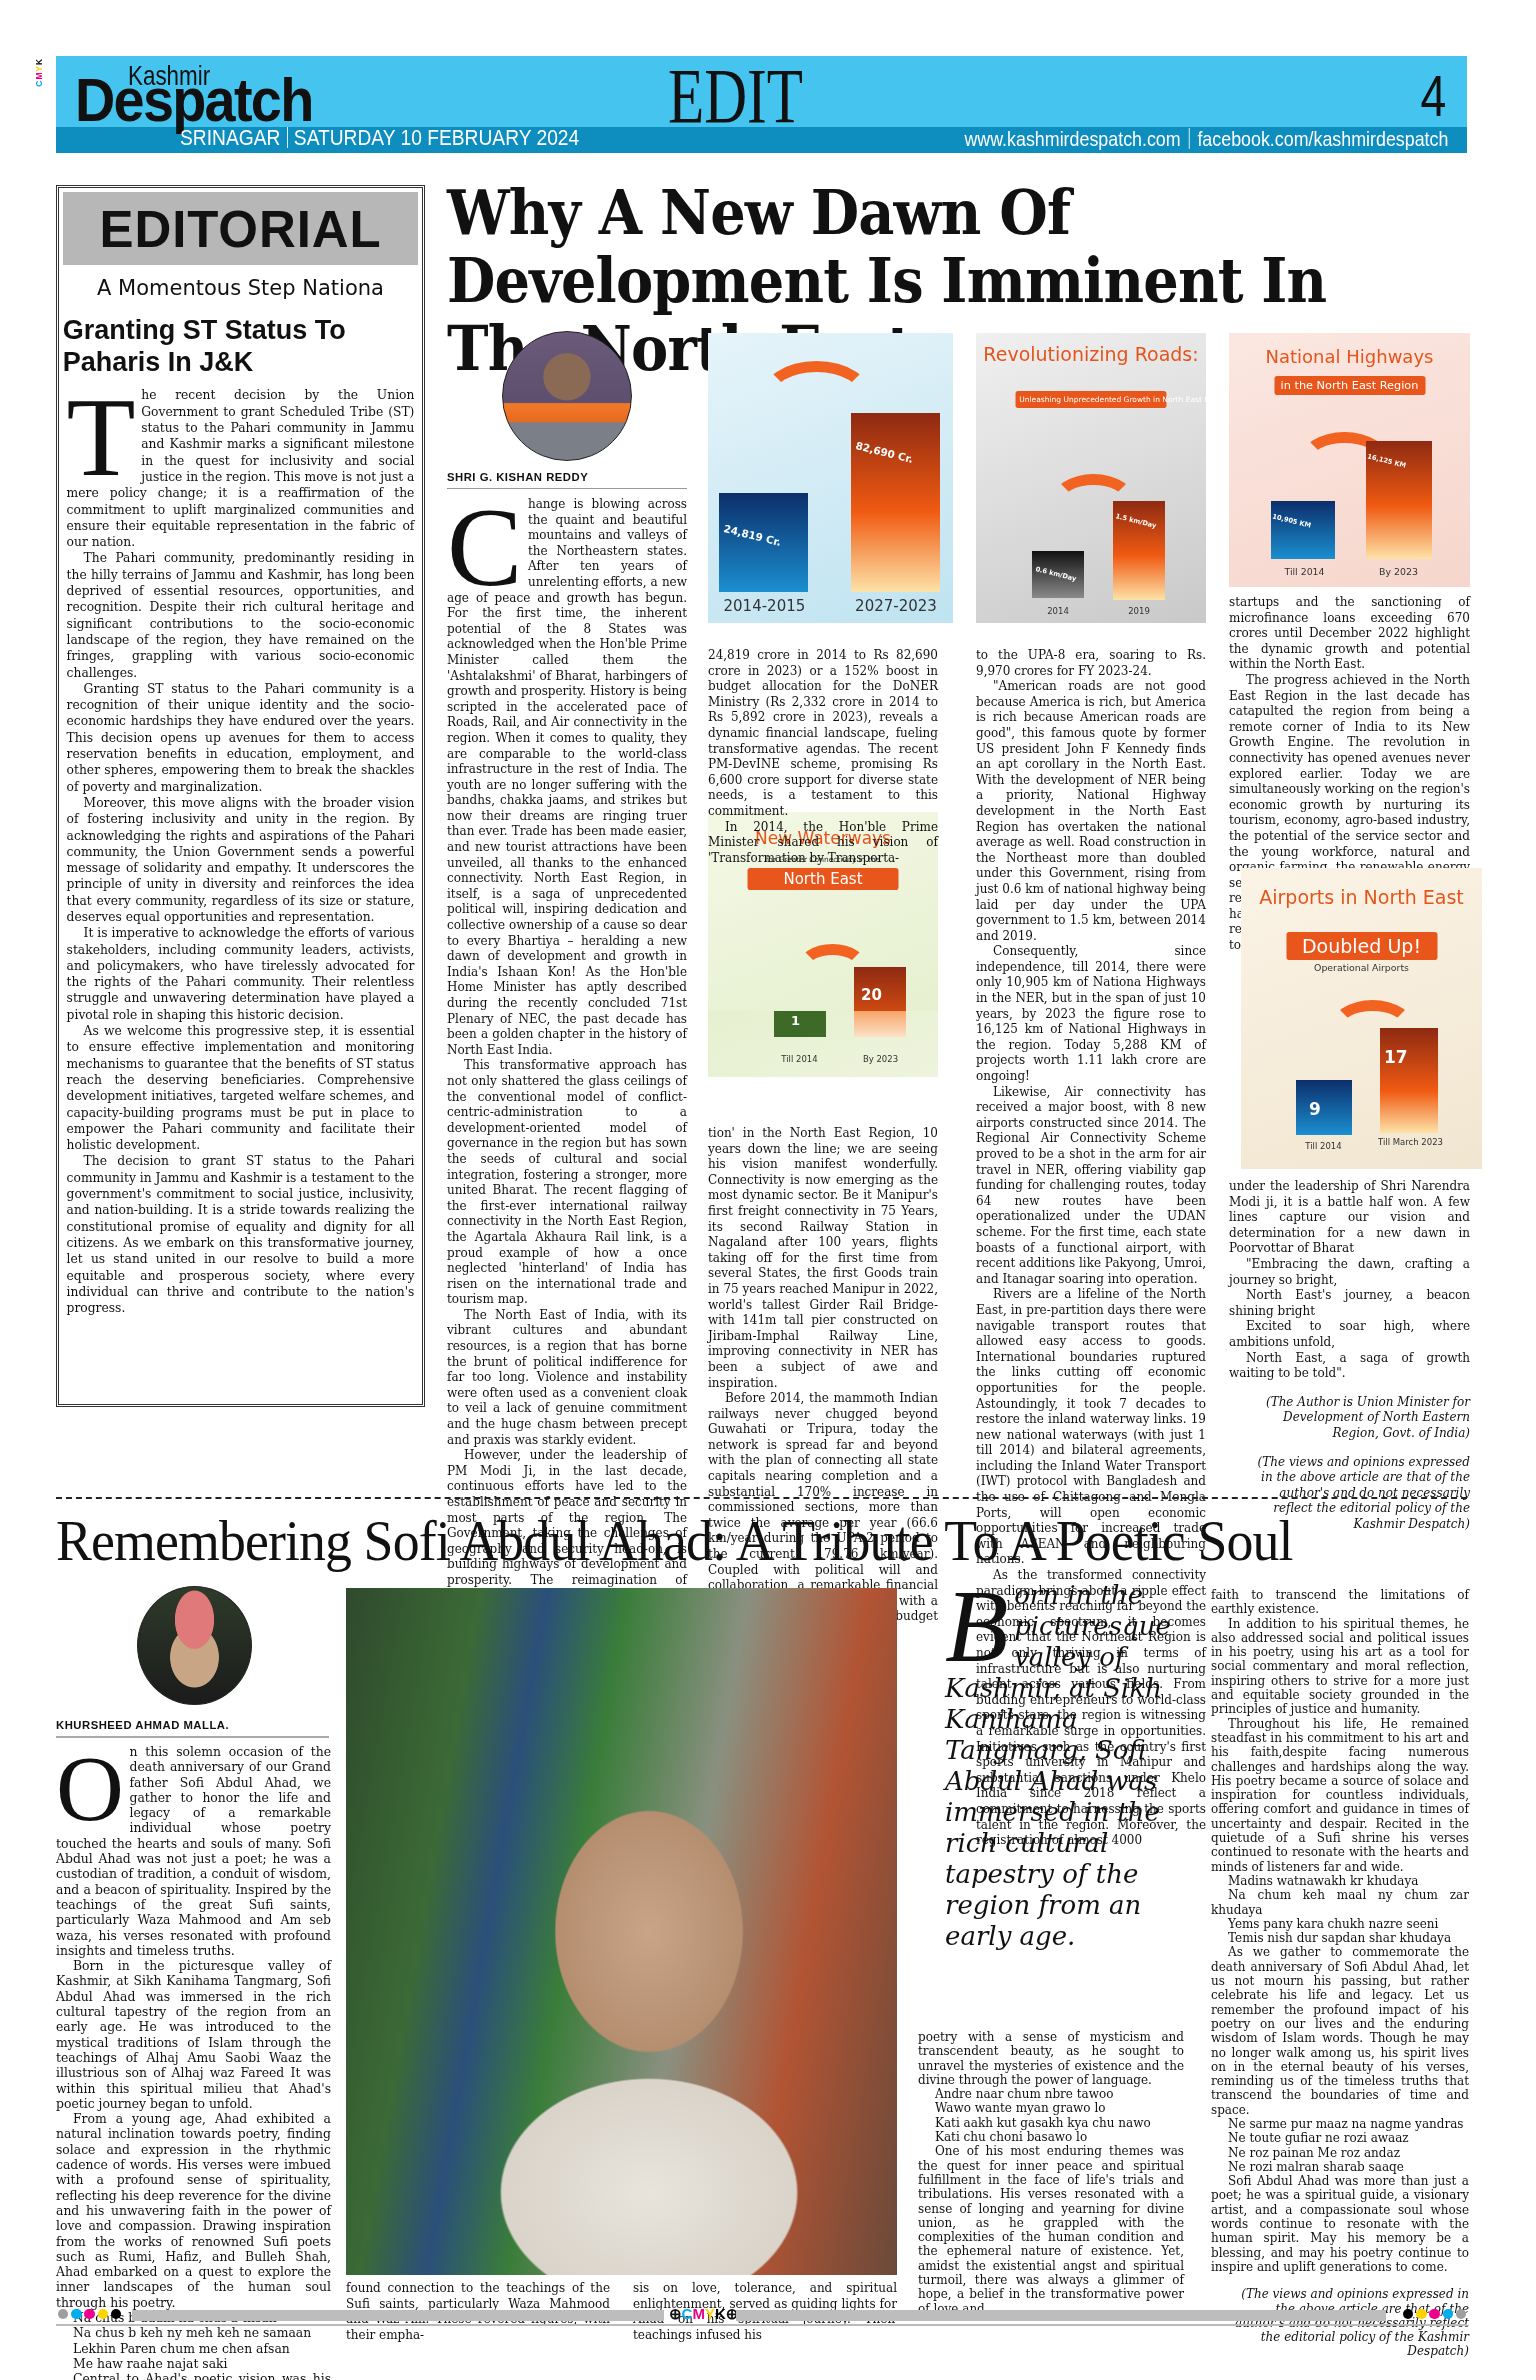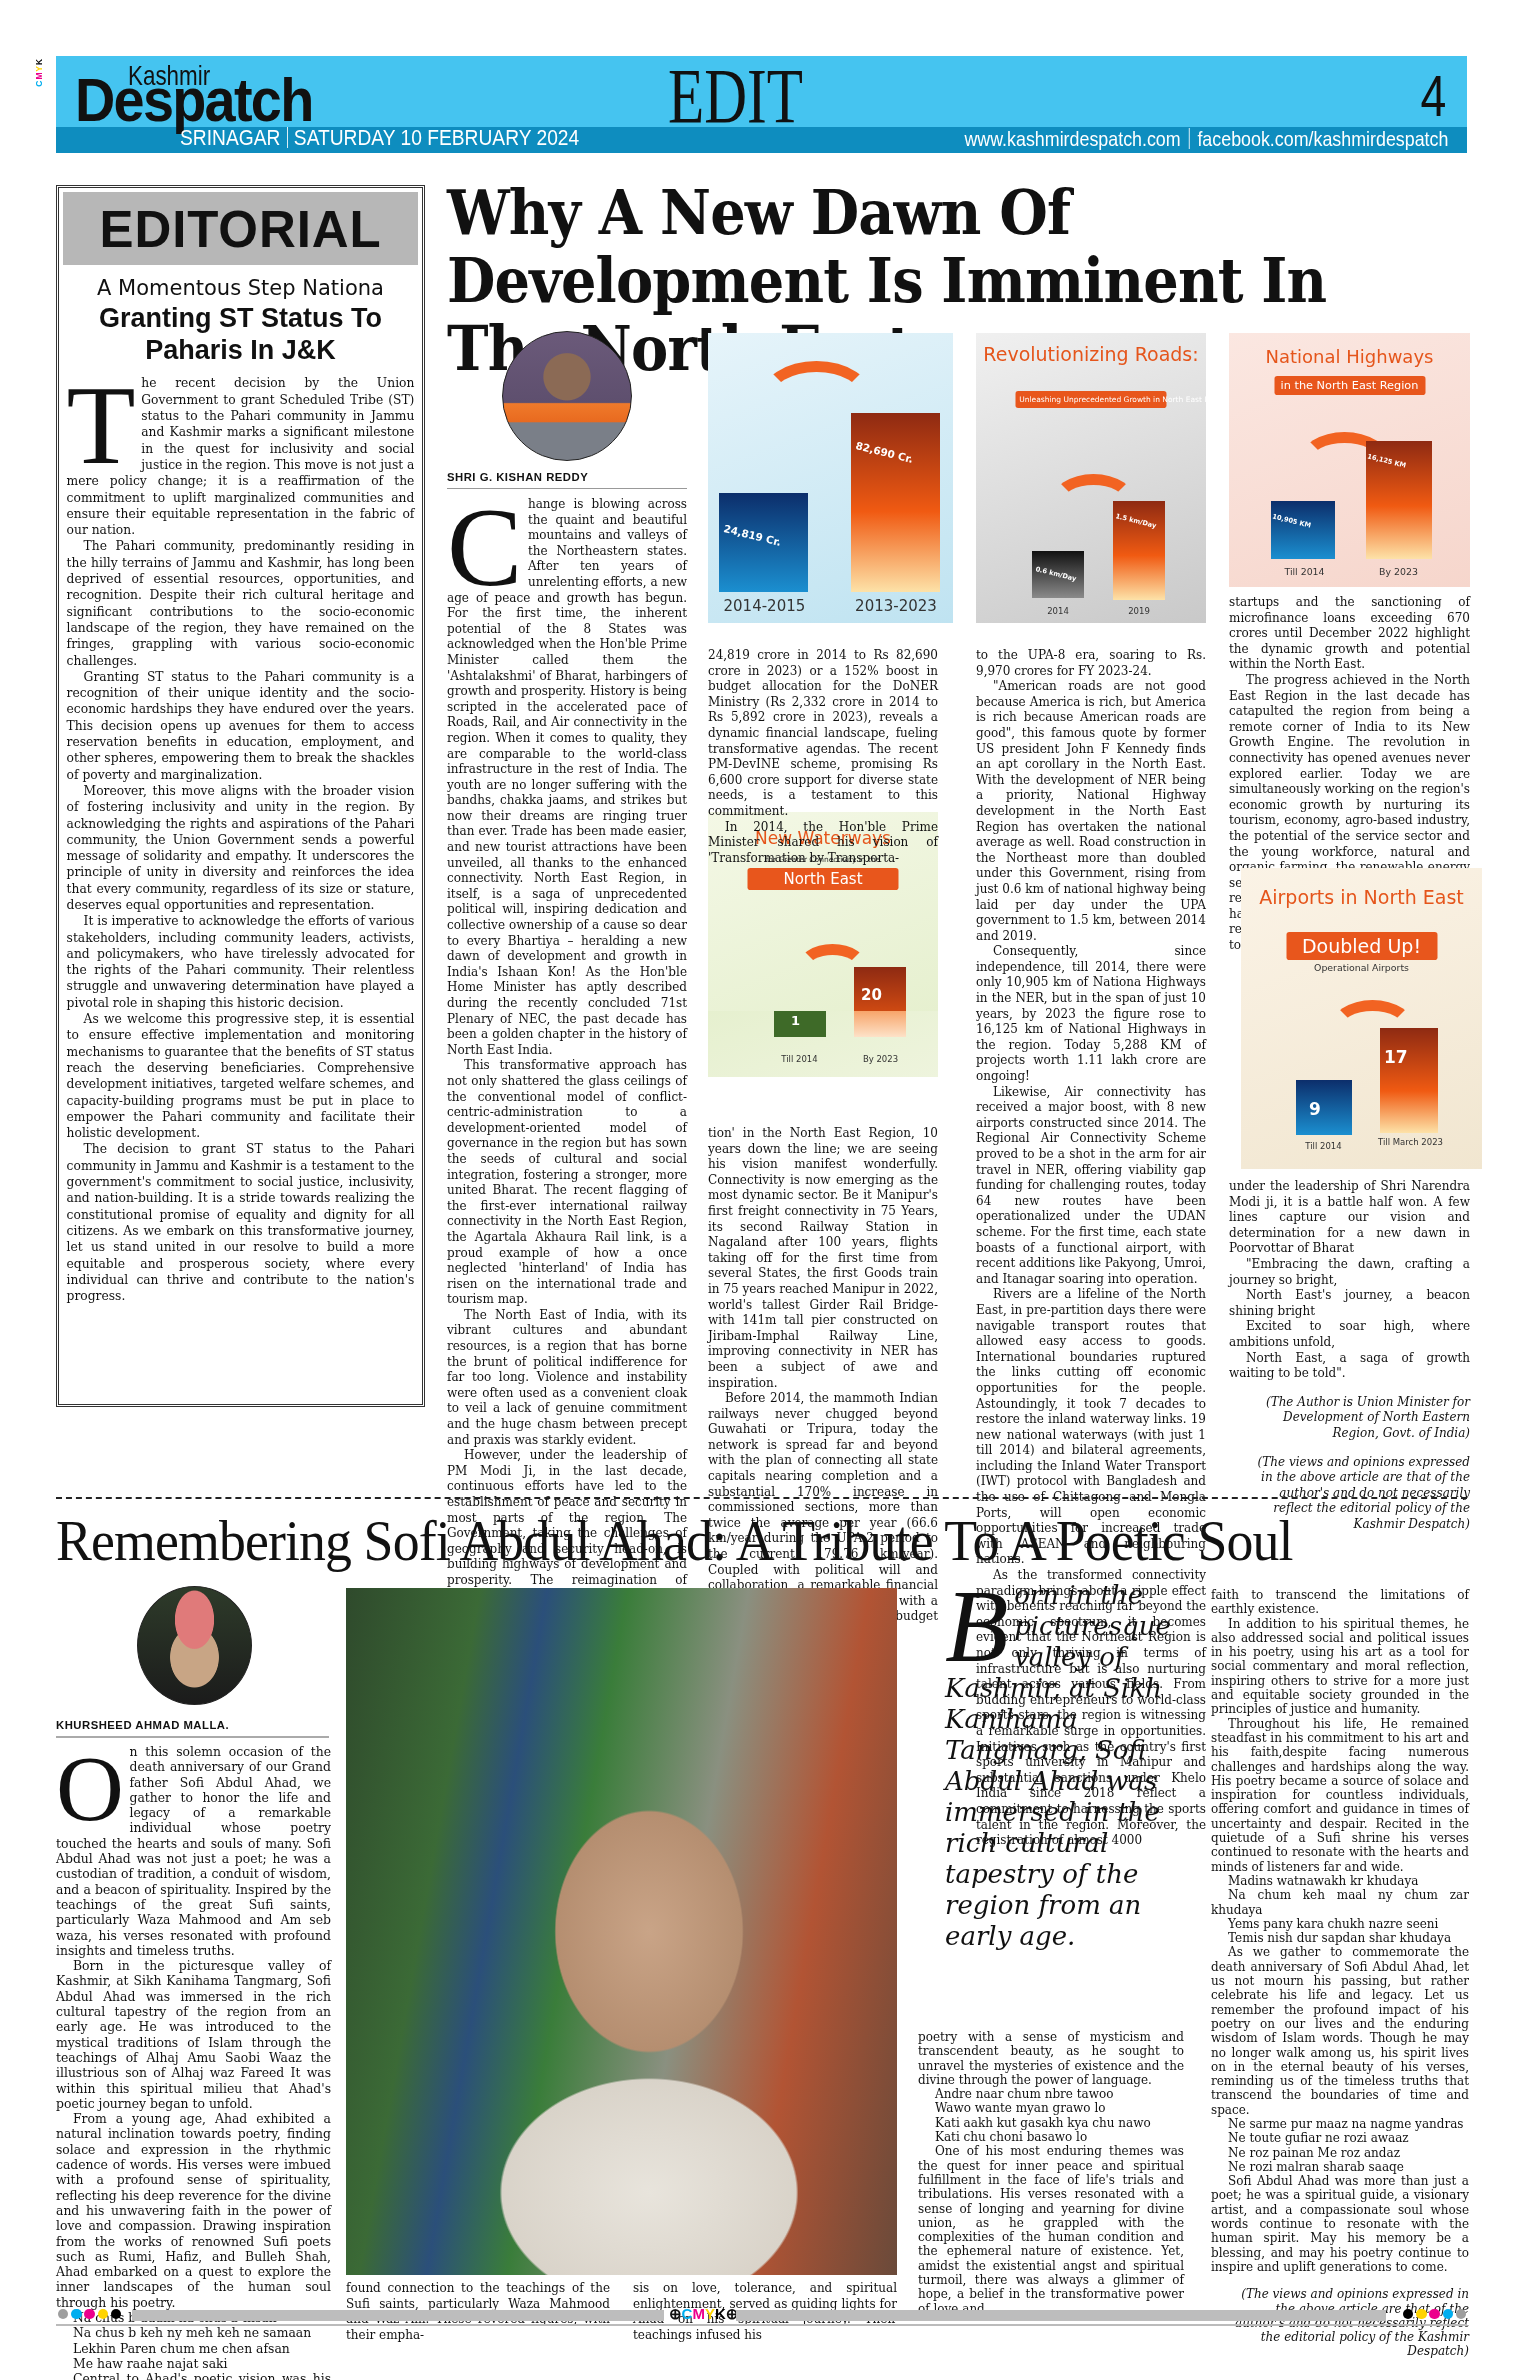--- a/index.html
+++ b/index.html
@@ -15,21 +15,21 @@
 .dateline{position:absolute;left:124px;bottom:1.9px;font:22.6px "Liberation Sans",sans-serif;color:#fff;transform:scaleX(.85);transform-origin:left;white-space:nowrap}
 .dateline i{display:inline-block;width:0.9px;height:21px;background:#fff;margin:0 7.5px;vertical-align:-2.8px}
 .edit{position:absolute;left:612px;top:0;font:79px "Liberation Serif",serif;color:#111;transform:scaleX(.75);transform-origin:left;line-height:1}
 .pageno{position:absolute;right:21px;top:5.6px;font:58px "Liberation Sans",sans-serif;color:#111;transform:scaleX(.8);transform-origin:right}
 .links{position:absolute;right:19px;bottom:1.9px;font:21px "Liberation Sans",sans-serif;color:#fff;transform:scaleX(.85);transform-origin:right;white-space:nowrap}
 .links i{display:inline-block;width:0.9px;height:21px;background:#fff;margin:0 9.4px;vertical-align:-2.8px}
 
 .ed-box{left:56px;top:185px;width:369px;height:1222px;border:3.8px double #333;padding:3.8px}
 .ed-head{background:#b7b7b7;height:73px;text-align:center;font:bold 51px "Liberation Sans",sans-serif;line-height:75px;transform:scaleX(1);letter-spacing:0.9px}
 .ed-sub{text-align:center;font:21px "DejaVu Sans",sans-serif;margin-top:11.3px}
-.ed-title{text-align:center;font:bold 27px "Liberation Sans",sans-serif;line-height:32px;margin-top:2px}
+.ed-title{text-align:left;font:bold 27px "Liberation Sans",sans-serif;line-height:32px;margin-top:14px}
 .body{font:12.6px/16.5px "DejaVu Serif",serif;text-align:justify;hyphens:auto}
 .body p{text-indent:17px}
 .body p.first{text-indent:0}
 .drop{float:left;font:113px/87px "Liberation Serif",serif;margin:5.6px 5.6px 0 0}
 .ed-body{margin:9.4px 3.8px 0 3.8px;font-size:12.3px;line-height:16.3px}
 
 .ne-title{left:447px;top:179px;width:1045px;font:bold 62px/68px "DejaVu Serif",serif;letter-spacing:-0.9px;transform:scaleX(.9);transform-origin:left}
 .col{position:absolute;font:12px/15.6px "DejaVu Serif",serif;text-align:justify;hyphens:auto}
 .col p{text-indent:17px}
 .col p.first{text-indent:0}
@@ -105,21 +105,21 @@
   <p>With over 5 lakh crore invested in regional development by over 50 ministries, since 2014, the area is poised to seize growth opportunities. Since 2014, a financial revolution has been underway, with a whopping 233% surge in expenditure by 54 central ministries (from</p>
 </div>
 
 <div class="info" style="left:708px;top:333px;width:245px;height:290px;background:linear-gradient(160deg,#e6f4fa,#bfe3f1)">
   <div class="arrow" style="left:52px;top:28px;width:113px;height:75px"></div>
   <div class="bar" style="left:11.3px;top:160px;width:89px;height:99px;background:linear-gradient(180deg,#0c2e6b,#1b8fd0)"></div>
   <div class="bar-val" style="left:15px;top:196px">24,819 Cr.</div>
   <div class="bar" style="left:143px;top:80px;width:89px;height:179px;background:linear-gradient(180deg,#8e2a12,#f05a12 55%,#fde2a8)"></div>
   <div class="bar-val" style="left:147px;top:113px">82,690 Cr.</div>
   <div class="bar-label" style="left:9.4px;top:264px;width:94px;font-size:15px">2014-2015</div>
-  <div class="bar-label" style="left:141px;top:264px;width:94px;font-size:15px">2013-2023</div>
+  <div class="bar-label" style="left:141px;top:264px;width:94px;font-size:15px">2027-2023</div>
 </div>
 
 <div class="info" style="left:976px;top:333px;width:230px;height:290px;background:linear-gradient(160deg,#f0f0f0,#c9c9c9)">
   <div class="info-title" style="top:11.3px;font-size:19px;line-height:21px">Revolutionizing Roads:</div>
   <div class="info-pill" style="top:58px;width:151px;font-size:7.5px;padding:3.8px">Unleashing Unprecedented Growth in North East Infrastructure!</div>
   <div class="arrow" style="left:75px;top:141px;width:85px;height:56px"></div>
   <div class="bar" style="left:56px;top:218px;width:52px;height:47px;background:linear-gradient(180deg,#111,#8a8a8a)"></div>
   <div class="bar" style="left:137px;top:168px;width:52px;height:99px;background:linear-gradient(180deg,#8e2a12,#f05a12 55%,#fde2a8)"></div>
   <div class="bar-val" style="left:59px;top:237px;font-size:6.6px">0.6 km/Day</div>
   <div class="bar-val" style="left:139px;top:184px;font-size:6.6px">1.5 km/Day</div>

